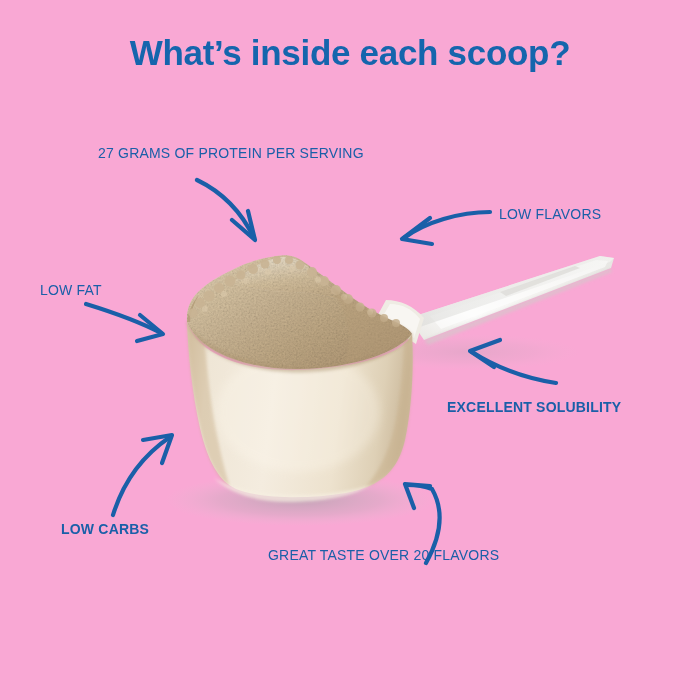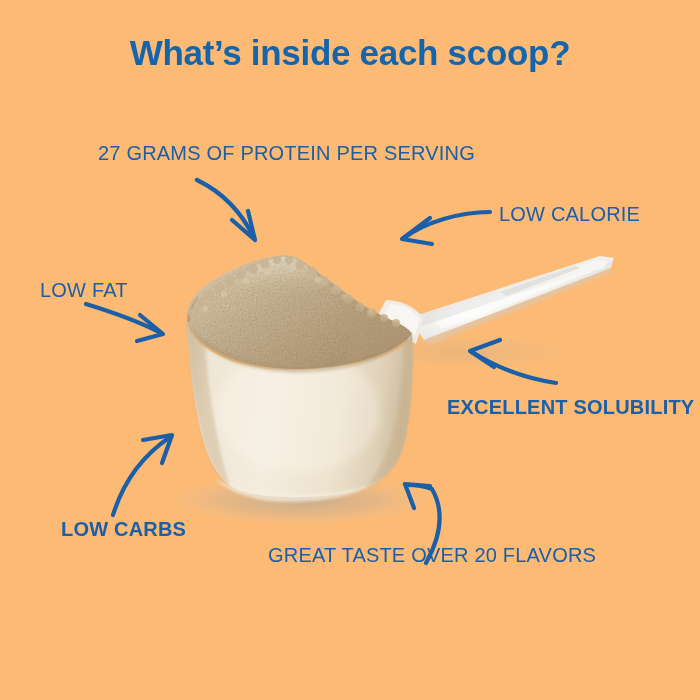--- a/index.html
+++ b/index.html
@@ -4,21 +4,21 @@
 <style>
   html, body {
     margin: 0;
     padding: 0;
     background: #d0d2d1;
   }
   #canvas {
     position: relative;
     width: 700px;
     height: 700px;
-    background: #fdba74;
+    background: #f9a8d4;
     font-family: "Liberation Sans", sans-serif;
     overflow: hidden;
   }
   
   #title {
     position: absolute;
     left: 0;
     top: 32px;
     width: 700px;
     text-align: center;
@@ -29,21 +29,21 @@
     font-weight: 600;
     white-space: nowrap;
   }
   #title .strong {
     font-weight: 800;
   }
   
   .label {
     position: absolute;
     color: #1a5fa8;
-    font-size: 20px;
+    font-size: 14px;
     line-height: 23px;
     font-weight: 400;
     letter-spacing: 0.2px;
     white-space: nowrap;
   }
   #lbl-protein   { left: 98px;  top: 142px; }
   #lbl-calorie   { left: 499px; top: 203px; }
   #lbl-fat       { left: 40px;  top: 279px; }
   #lbl-solubility{ left: 447px; top: 396px; font-weight: bold; }
   #lbl-carbs     { left: 61px;  top: 518px; font-weight: bold; }
@@ -274,21 +274,21 @@
       <path d="M414 508 L405 484 L430 486"></path>
     </g>
   </svg>
 
   <div id="title">
     <span>What’s inside </span><span class="strong">each scoop?</span>
   </div>
 
   <div class="label" id="lbl-protein">27 GRAMS OF PROTEIN PER SERVING</div>
 
-  <div class="label" id="lbl-calorie">LOW CALORIE</div>
+  <div class="label" id="lbl-calorie">LOW FLAVORS</div>
 
   <div class="label" id="lbl-fat">LOW FAT</div>
 
   <div class="label" id="lbl-solubility">EXCELLENT SOLUBILITY</div>
 
   <div class="label" id="lbl-carbs">LOW CARBS</div>
 
   <div class="label" id="lbl-taste">GREAT TASTE OVER 20 FLAVORS</div>
 
   <span class="sr-only">White plastic measuring scoop heaped with beige protein powder</span>

